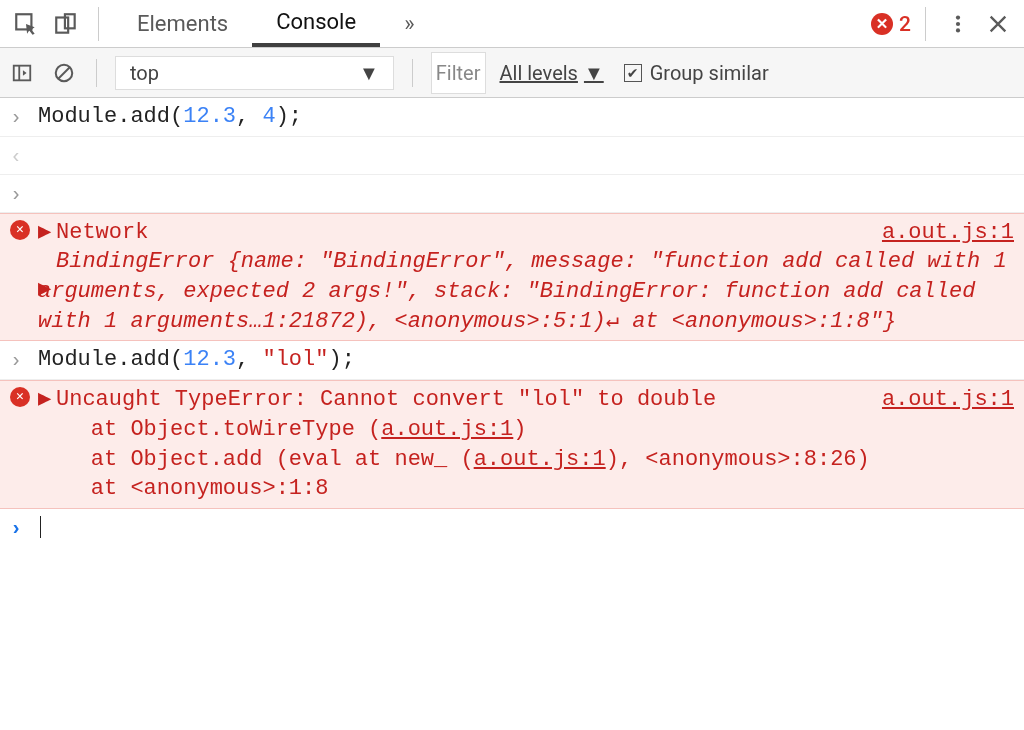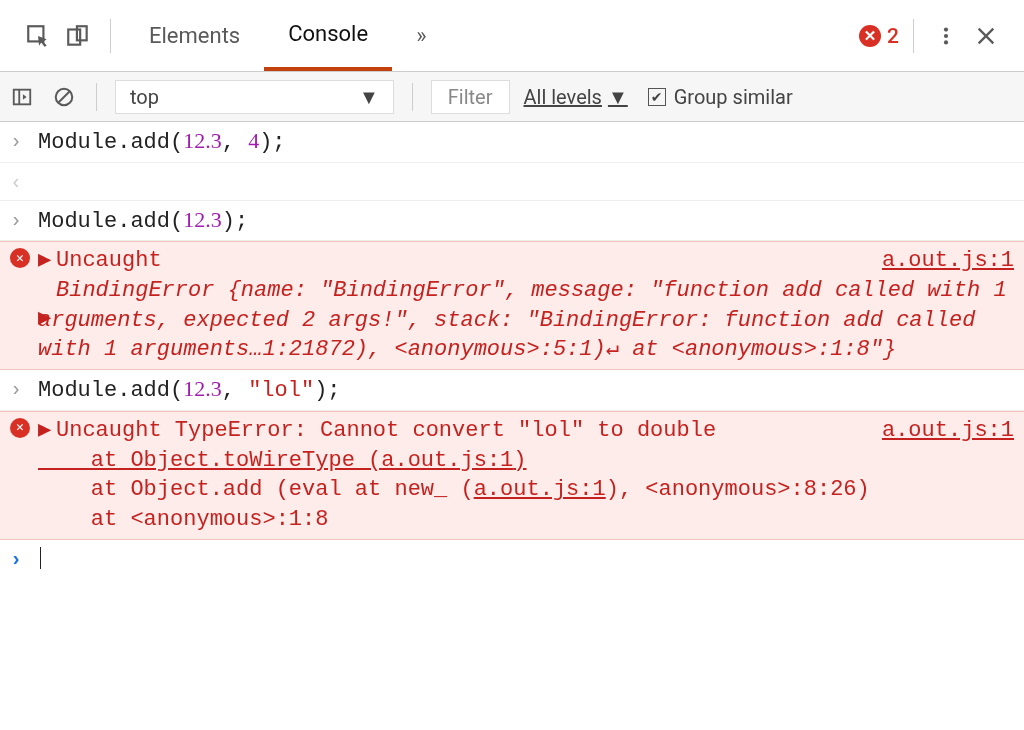--- a/index.html
+++ b/index.html
@@ -9,50 +9,50 @@
   color: #222;
   font-size: 21px;
   width: 1024px;
   height: 730px;
   overflow: hidden;
 }
 .mono { font-family: Menlo, Consolas, "Courier New", monospace; }
 .toolbar-main {
   display: flex;
   align-items: center;
-  height: 72px;
+  height: 48px;
   border-bottom: 1px solid #ccc;
-  padding: 0 20px;
+  padding: 0 8px;
   gap: 4px;
 }
 .tb-icon { width: 36px; height: 36px; display: flex; align-items: center; justify-content: center; color: #5a5a5a; }
 .vdiv { width: 1px; height: 34px; background: #ccc; margin: 0 10px; }
 .tabs { display: flex; align-items: stretch; height: 100%; gap: 0; }
 .tab {
   padding: 0 24px; display: flex; align-items: center;
   color: #5a5a5a; cursor: pointer; font-size: 22px;
 }
-.tab.active { color: #111; border-bottom: 4px solid #c2410c; }
+.tab.active { color: #111; border-bottom: 4px solid #404040; }
 .spacer { flex: 1; }
 .err-pill { display: flex; align-items: center; gap: 6px; color: #d93025; font-weight: 500; }
 .err-circle { width: 22px; height: 22px; border-radius: 50%; background: #d93025; color: #fff; font-size: 15px; display: flex; align-items: center; justify-content: center; font-weight: bold; }
 
 .toolbar-sub {
   display: flex; align-items: center; height: 50px;
   border-bottom: 1px solid #ccc;
   background: #f6f6f6;
   padding: 0 8px; gap: 14px;
   font-size: 20px; color: #444;
 }
 .ctx-select {
   display: flex; align-items: center; background: #fff; border: 1px solid #ddd;
   padding: 3px 14px; gap: 200px; height: 34px;
 }
 .filter-box {
-  background: #fff; border: 1px solid #ddd; padding: 3px 16px; height: 34px;
+  background: #fff; border: 1px solid #ddd; padding: 3px 4px; height: 42px;
   display: flex; align-items: center; color: #888;
 }
 .levels { display: flex; align-items: center; gap: 6px; text-decoration: underline; }
 .cb { width: 18px; height: 18px; border: 1px solid #555; display: inline-flex; align-items: center; justify-content: center; font-size: 14px; }
 
 .console-body { }
 .row {
   display: flex; align-items: flex-start;
   border-bottom: 1px solid #eee;
   padding: 4px 10px 4px 10px;
@@ -62,21 +62,21 @@
 .row.error {
   background: #fdecea;
   border-top: 1px solid #f5c2bd;
   border-bottom: 1px solid #f5c2bd;
   color: #c5221f;
 }
 .gutter { width: 28px; flex: 0 0 28px; color: #bbb; font-size: 20px; padding-top: 2px; }
 .gutter.prompt { color: #999; }
 .gutter.retlight { color: #ccc; }
 .content { flex: 1; word-break: break-word; }
-.num { color: #a21caf; font-family: Liberation Serif, serif; }
+.num { color: #3b82f6; }
 .str { color: #c5221f; }
 .srclink { text-decoration: underline; float: right; color: #5a5a5a; }
 .row.error .srclink { color: #c5221f; }
 .italic { font-style: italic; }
 .disclose { display: inline-block; width: 14px; color: #888; margin-right: 4px; }
 .row.error .disclose { color: #c5221f; }
 .promptline .gutter { color: #1a73e8; font-weight: bold; }
 .cursor { display: inline-block; width: 1px; height: 22px; background: #222; vertical-align: middle; margin-left: 2px; }
 svg { display: block; }
 </style>
@@ -163,51 +163,48 @@
       <span>Module.add(</span><span class="num">12.3</span><span>, </span><span class="num">4</span><span>);</span>
     </div>
   </div>
 
   <div class="row">
     <div class="gutter retlight">‹</div>
   </div>
 
   <div class="row">
     <div class="gutter prompt">›</div>
-    <div class="content">
-      <span>Module.add(</span><span class="num">12.3</span><span>);</span>
-    </div>
   </div>
 
   <div class="row error">
     <div class="gutter">
         <span class="err-circle" style="width:20px;height:20px;font-size:13px;">✕</span>
       </div>
     <div class="content">
       <a class="srclink">a.out.js:1</a>
-      <span class="disclose">▶</span><span>Uncaught</span><br>
+      <span class="disclose">▶</span><span>Network</span><br>
       <span class="disclose" style="vertical-align:top;position:relative;top:28px;">▶</span><span class="italic"><span>BindingError {name: </span><span>"BindingError"</span><span>, message: </span><span>"function add called with 1 arguments, expected 2 args!"</span><span>, stack: </span><span>"BindingError: function add called with 1 arguments…1:21872), &lt;anonymous&gt;:5:1)↵    at &lt;anonymous&gt;:1:8"</span><span>}</span></span>
     </div>
   </div>
 
   <div class="row">
     <div class="gutter prompt">›</div>
     <div class="content">
       <span>Module.add(</span><span class="num">12.3</span><span>, </span><span class="str">"lol"</span><span>);</span>
     </div>
   </div>
 
   <div class="row error">
     <div class="gutter">
         <span class="err-circle" style="width:20px;height:20px;font-size:13px;">✕</span>
       </div>
     <div class="content">
       <a class="srclink">a.out.js:1</a>
       <span class="disclose">▶</span><span>Uncaught TypeError: Cannot convert "lol" to double</span><br>
-      <span style="white-space:pre;text-decoration:underline;"><span>    at Object.toWireType (</span><a style="text-decoration:underline;">a.out.js:1</a><span>)</span></span><br>
+      <span style="white-space:pre;"><span>    at Object.toWireType (</span><a style="text-decoration:underline;">a.out.js:1</a><span>)</span></span><br>
       <span style="white-space:pre;"><span>    at Object.add (eval at new_ (</span><a style="text-decoration:underline;">a.out.js:1</a><span>), &lt;anonymous&gt;:8:26)</span></span><br>
       <span style="white-space:pre;text-align:right;">    at &lt;anonymous&gt;:1:8</span>
     </div>
   </div>
 
   <div class="row promptline" style="border-bottom:none;">
     <div class="gutter">›</div>
     <div class="content"><span class="cursor"></span></div>
   </div>
 

